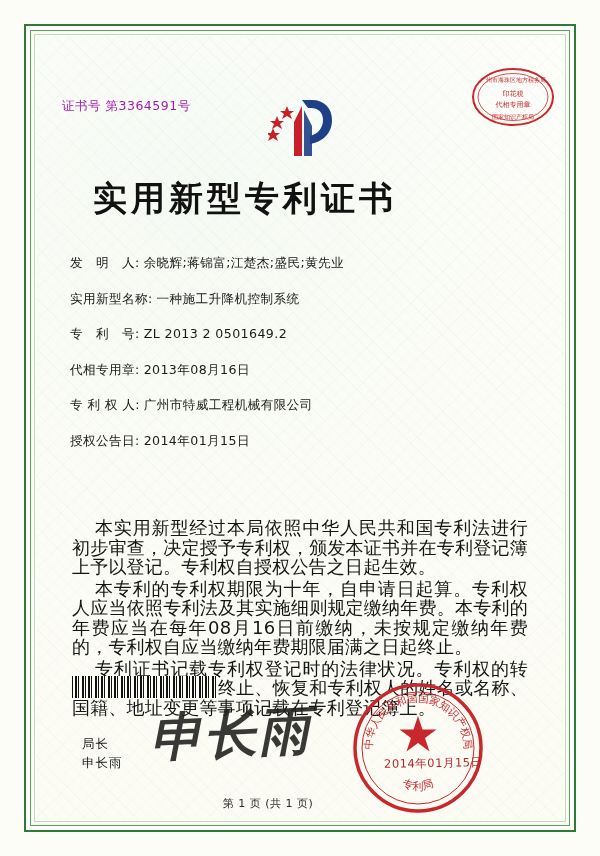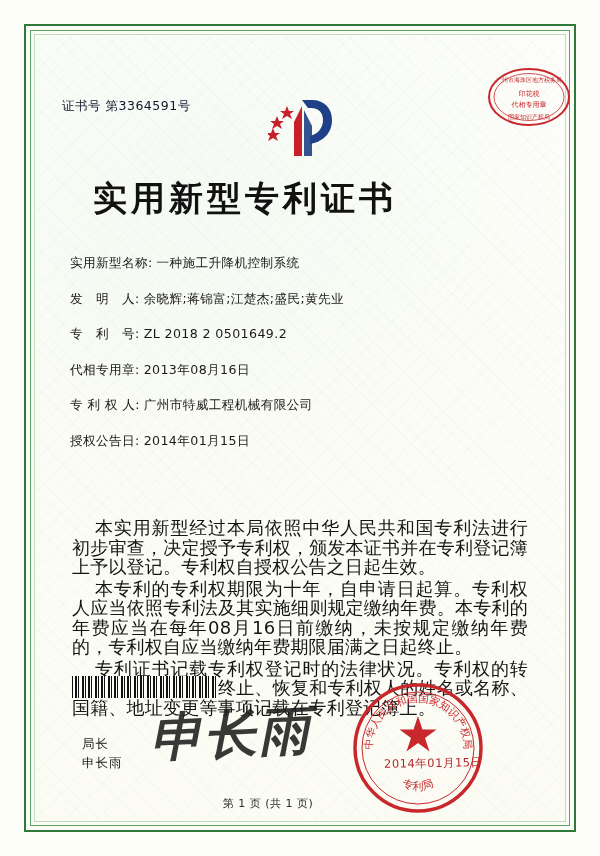--- a/index.html
+++ b/index.html
@@ -66,37 +66,37 @@
     background-image:
       repeating-linear-gradient(45deg, rgba(120,170,120,0.25) 0 1px, transparent 1px 9px),
       repeating-linear-gradient(-45deg, rgba(120,170,120,0.18) 0 1px, transparent 1px 11px);
   }
 
   .cert-no {
     position: absolute;
     left: 62px;
     top: 98px;
     font-size: 12.5px;
-    color: #0f172a;
+    color: #a21caf;
     letter-spacing: 0.5px;
   }
 
   
   .logo {
     position: absolute;
     left: 268px;
     top: 92px;
     width: 74px;
     height: 72px;
   }
 
   
   .stamp-top {
     position: absolute;
-    left: 486px;
+    left: 470px;
     top: 66px;
     width: 86px;
     height: 62px;
   }
 
   .title {
     position: absolute;
     left: 0;
     top: 176px;
     width: 490px;
@@ -248,30 +248,30 @@
       <text x="43" y="30" font-size="7" fill="#c8272c" text-anchor="middle" font-family="DejaVu Sans, sans-serif">印花税</text>
       <text x="43" y="41" font-size="7" fill="#c8272c" text-anchor="middle" font-family="DejaVu Sans, sans-serif">代相专用章</text>
       <text x="43" y="53" font-size="6" fill="#c8272c" text-anchor="middle" font-family="DejaVu Sans, sans-serif">国家知识产权局</text>
     </svg>
   </div>
 
   <div class="title">实用新型专利证书</div>
 
   <div class="fields">
     <div class="field">
+      <span class="lbl">发　明　人:</span>
+      <span class="val">余晓辉;蒋锦富;江楚杰;盛民;黄先业</span>
+    </div>
+    <div class="field">
       <span class="lbl">实用新型名称:</span>
       <span class="val">一种施工升降机控制系统</span>
     </div>
     <div class="field">
-      <span class="lbl">发　明　人:</span>
-      <span class="val">余晓辉;蒋锦富;江楚杰;盛民;黄先业</span>
-    </div>
-    <div class="field">
       <span class="lbl">专　利　号:</span>
-      <span class="val">ZL 2018 2 0501649.2</span>
+      <span class="val">ZL 2013 2 0501649.2</span>
     </div>
     <div class="field">
       <span class="lbl">代相专用章:</span>
       <span class="val">2013年08月16日</span>
     </div>
     <div class="field">
       <span class="lbl">专 利 权 人:</span>
       <span class="val">广州市特威工程机械有限公司</span>
     </div>
     <div class="field">

